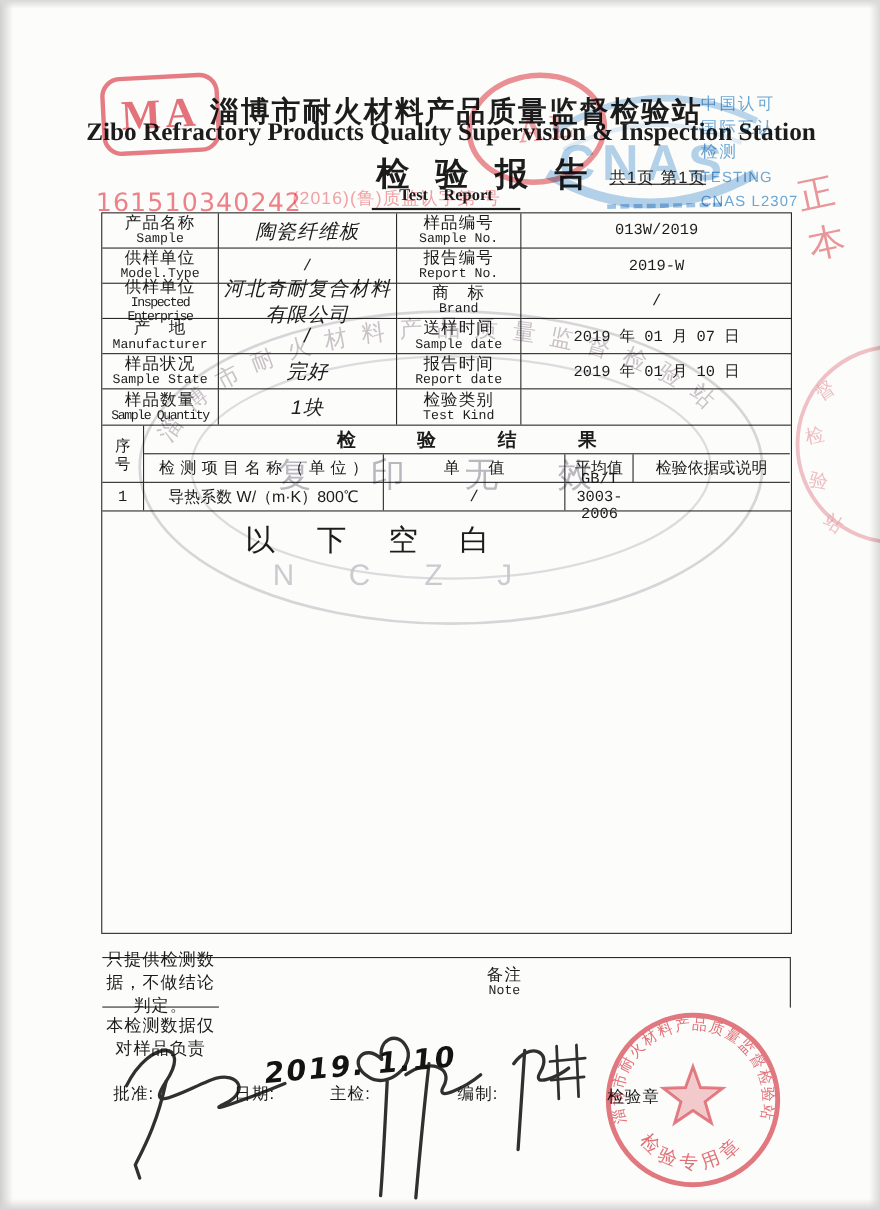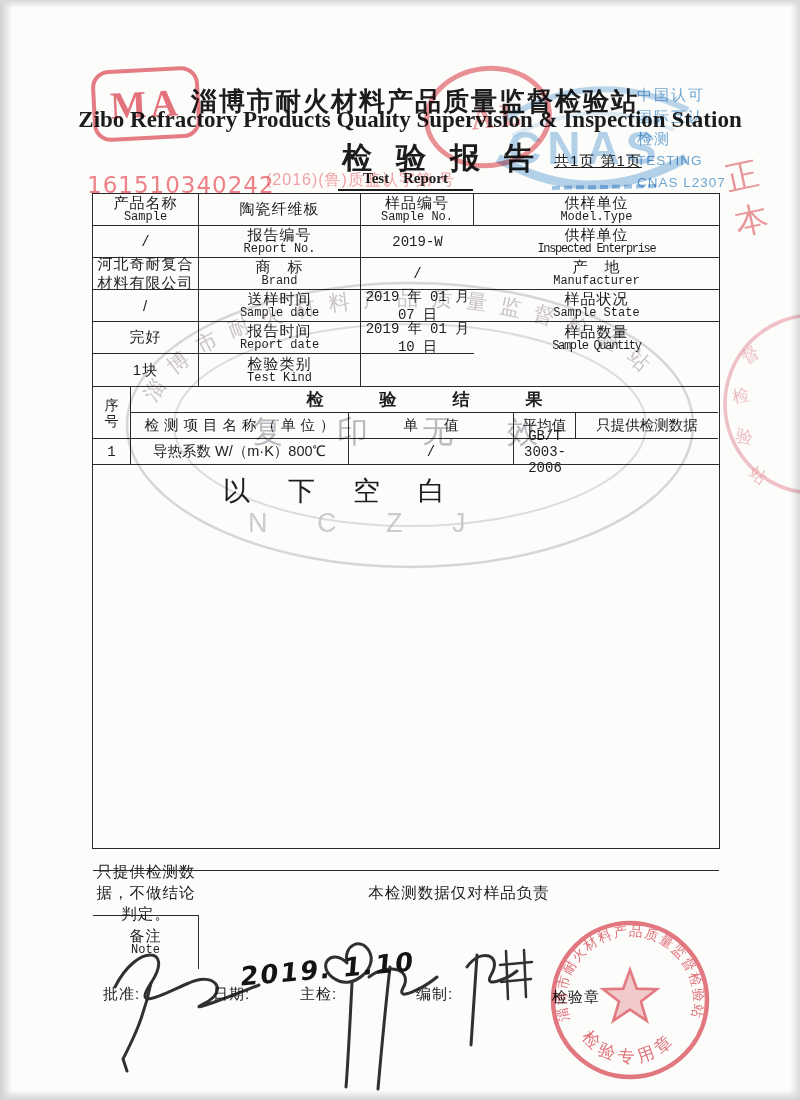--- a/index.html
+++ b/index.html
@@ -41,21 +41,21 @@
   
   .tbl{left:92px;top:193px;width:628px;height:656px;border:1.6px solid #2a2a2a;box-sizing:border-box;}
   .grid{display:grid;box-sizing:border-box;}
   .cell{box-sizing:border-box;display:flex;flex-direction:column;align-items:center;justify-content:center;
         text-align:center;overflow:visible;}
   .br{border-right:1.6px solid #2a2a2a;} .bb{border-bottom:1.6px solid #2a2a2a;} .bt{border-top:1.6px solid #2a2a2a;}
   .info{grid-template-columns:106px 162px 113px 245.8px;grid-auto-rows:32px;}
   .lbl-cn{font-size:15px;line-height:16px;letter-spacing:1px;}
   .lbl-en{font-size:12px;line-height:13px;font-family:"Liberation Mono",monospace;}
   .lbl-en.tight{letter-spacing:-1.3px;}
-  .val-cn{font-size:15px;letter-spacing:1px;}
+  .val-cn{font-size:18px;letter-spacing:1px;font-style:italic;}
   .val-mono{font-size:14px;font-family:"Liberation Mono",monospace;}
 
   .res{grid-template-columns:38px 218px 165px 62px 141.8px;grid-template-rows:26px 26px 25px;}
   .res-title{grid-column:2/6;font-size:17px;font-weight:bold;}
   .res-title i{font-style:normal;letter-spacing:56px;margin-right:-56px;}
   .seq{grid-row:1/3;font-size:14px;line-height:16px;}
   .hdr{font-size:14.5px;}
   .sp26 i{font-style:normal;letter-spacing:26px;margin-right:-26px;}
   .sp5 i{font-style:normal;letter-spacing:5px;margin-right:-5px;}
   .item-cn{font-size:14.5px;}
@@ -119,20 +119,23 @@
       <div class="cell br bb">
           <span class="lbl-cn">产品名称</span>
           <span class="lbl-en">Sample</span>
         </div>
       <div class="cell br bb">
           <span class="val-cn">陶瓷纤维板</span>
         </div>
       <div class="cell br bb">
           <span class="lbl-cn">样品编号</span>
           <span class="lbl-en">Sample No.</span>
+        </div>
+      <div class="cell bb">
+          <span class="val-mono">013W/2019</span>
         </div>
 
       <div class="cell br bb">
           <span class="lbl-cn">供样单位</span>
           <span class="lbl-en">Model.Type</span>
         </div>
       <div class="cell br bb">
           <span class="val-mono">/</span>
         </div>
       <div class="cell br bb">
@@ -209,38 +212,38 @@
       <div class="cell bb res-title">
         <i>检验结果</i>
       </div>
       <div class="cell br bb hdr sp5">
           <i>检测项目名称（单位）</i>
         </div>
       <div class="cell br bb hdr sp26">
           <i>单值</i>
         </div>
       <div class="cell br bb hdr">平均值</div>
-      <div class="cell bb hdr">只提供检测数据</div>
+      <div class="cell bb hdr">检验依据或说明</div>
       <div class="cell br val-mono">1</div>
       <div class="cell br item-cn">导热系数 W/（m·K）800℃</div>
       <div class="cell br val-mono">/</div>
       <div class="cell val-mono">GB/T 3003-2006</div>
     </div>
 
     <div class="blankbox bt">
       <div class="blank-text">以下空白</div>
     </div>
 
     <div class="grid concl bt">
       <div class="cell bb concl-text">只提供检测数据，不做结论判定。</div>
-      <div class="cell concl-text">本检测数据仅对样品负责</div>
       <div class="cell br">
           <span class="lbl-cn">备注</span>
           <span class="lbl-en">Note</span>
         </div>
+      <div class="cell concl-text">本检测数据仅对样品负责</div>
     </div>
   </div>
 
   <svg class="abs z3 ink" style="left:100px;top:270px;" width="640" height="320" viewBox="0 0 640 320">
     <defs>
       <path id="wmArc" d="M52,155 A258,120 0 0 1 568,155" fill="none"></path>
     </defs>
     <ellipse cx="310" cy="155" rx="283" ry="142" fill="none" stroke="#bcb8c0" stroke-width="2.5" opacity=".55"></ellipse>
     <ellipse cx="310" cy="155" rx="236" ry="101" fill="none" stroke="#c2bec6" stroke-width="2" opacity=".5"></ellipse>
     <text font-size="21" letter-spacing="13" fill="#b7aeb6" opacity=".7">

